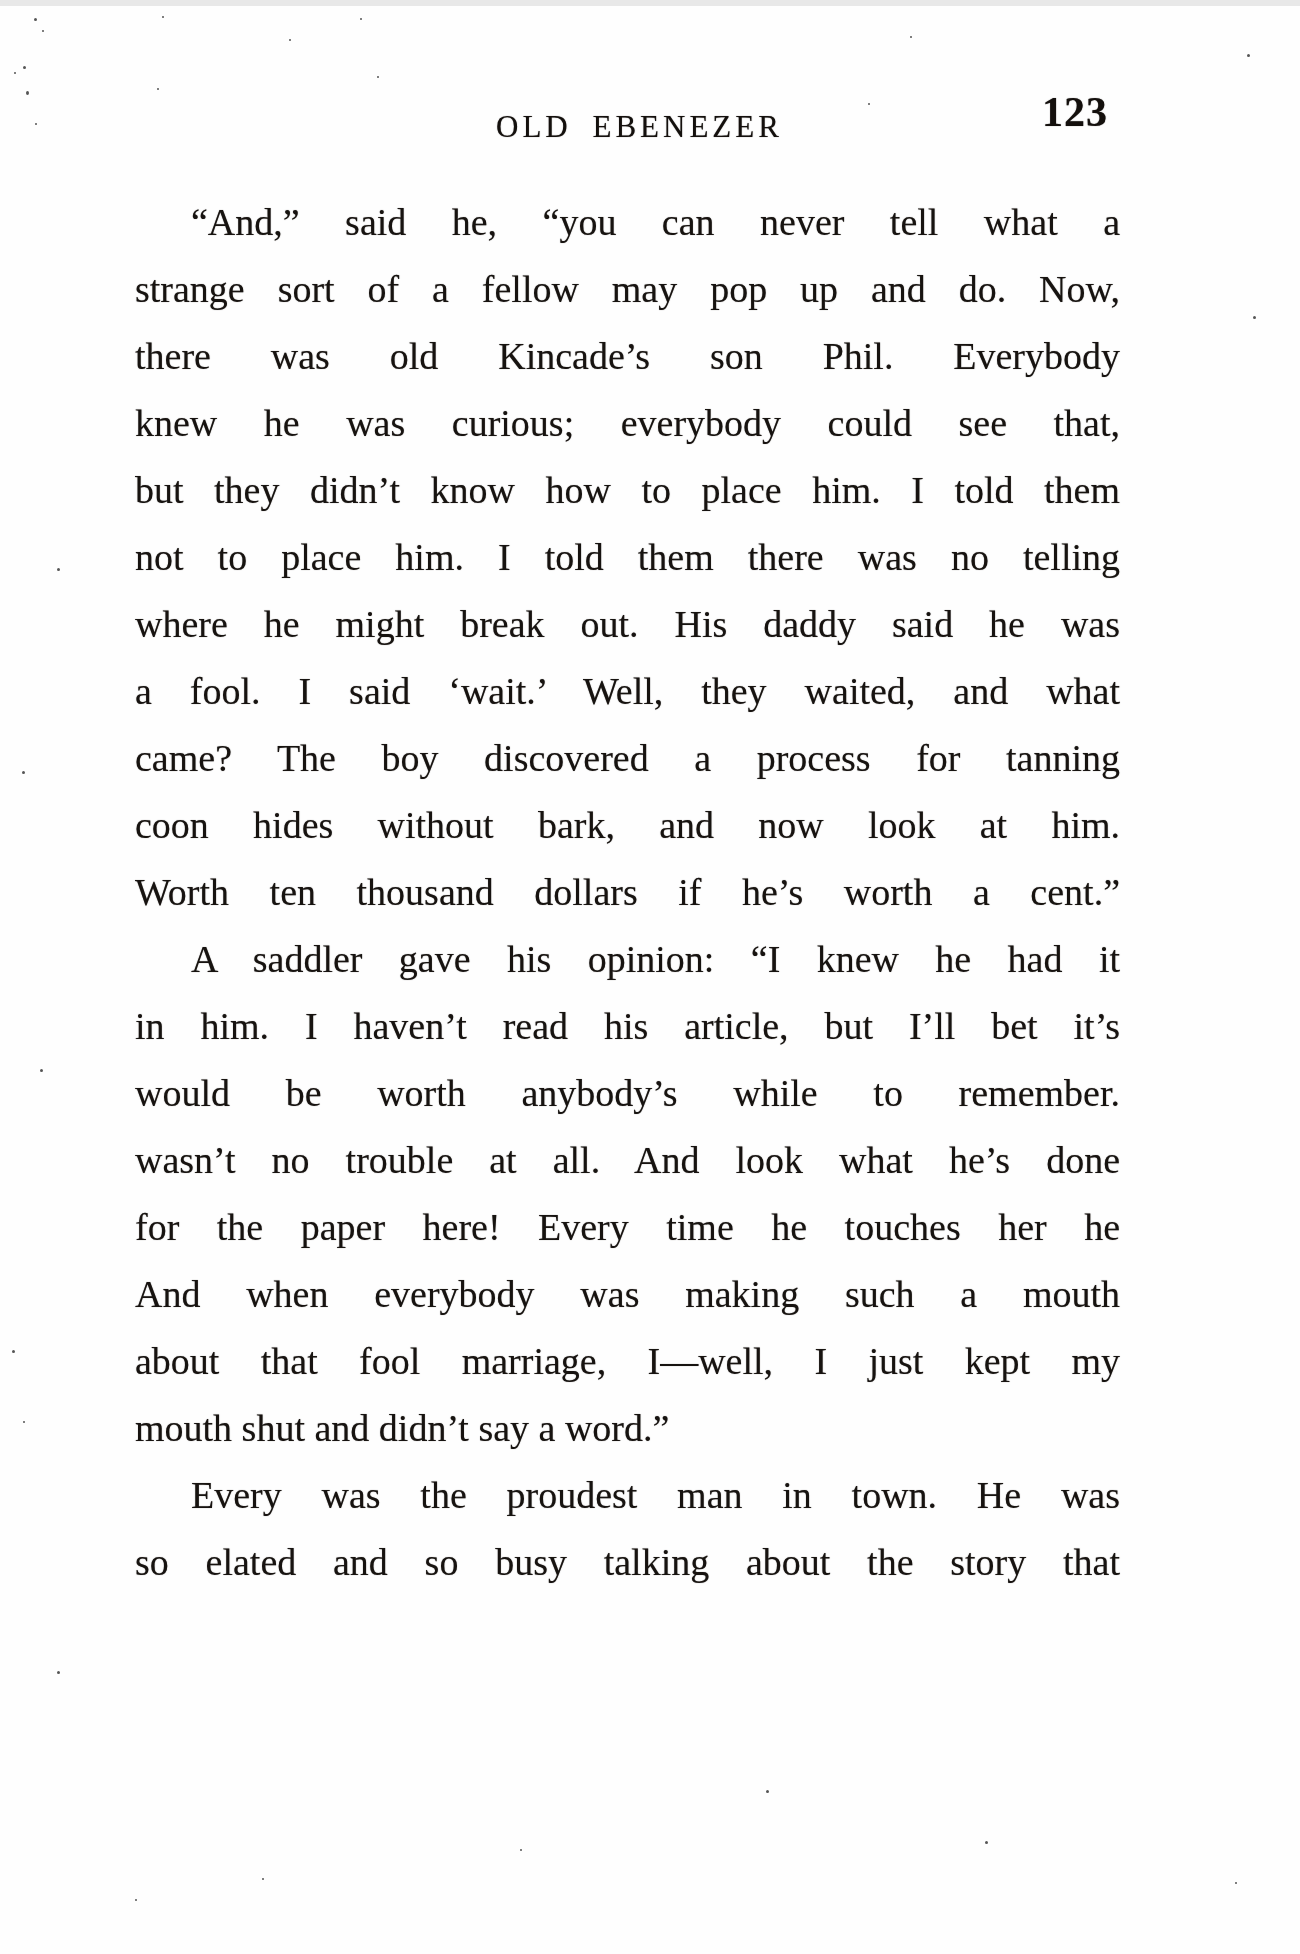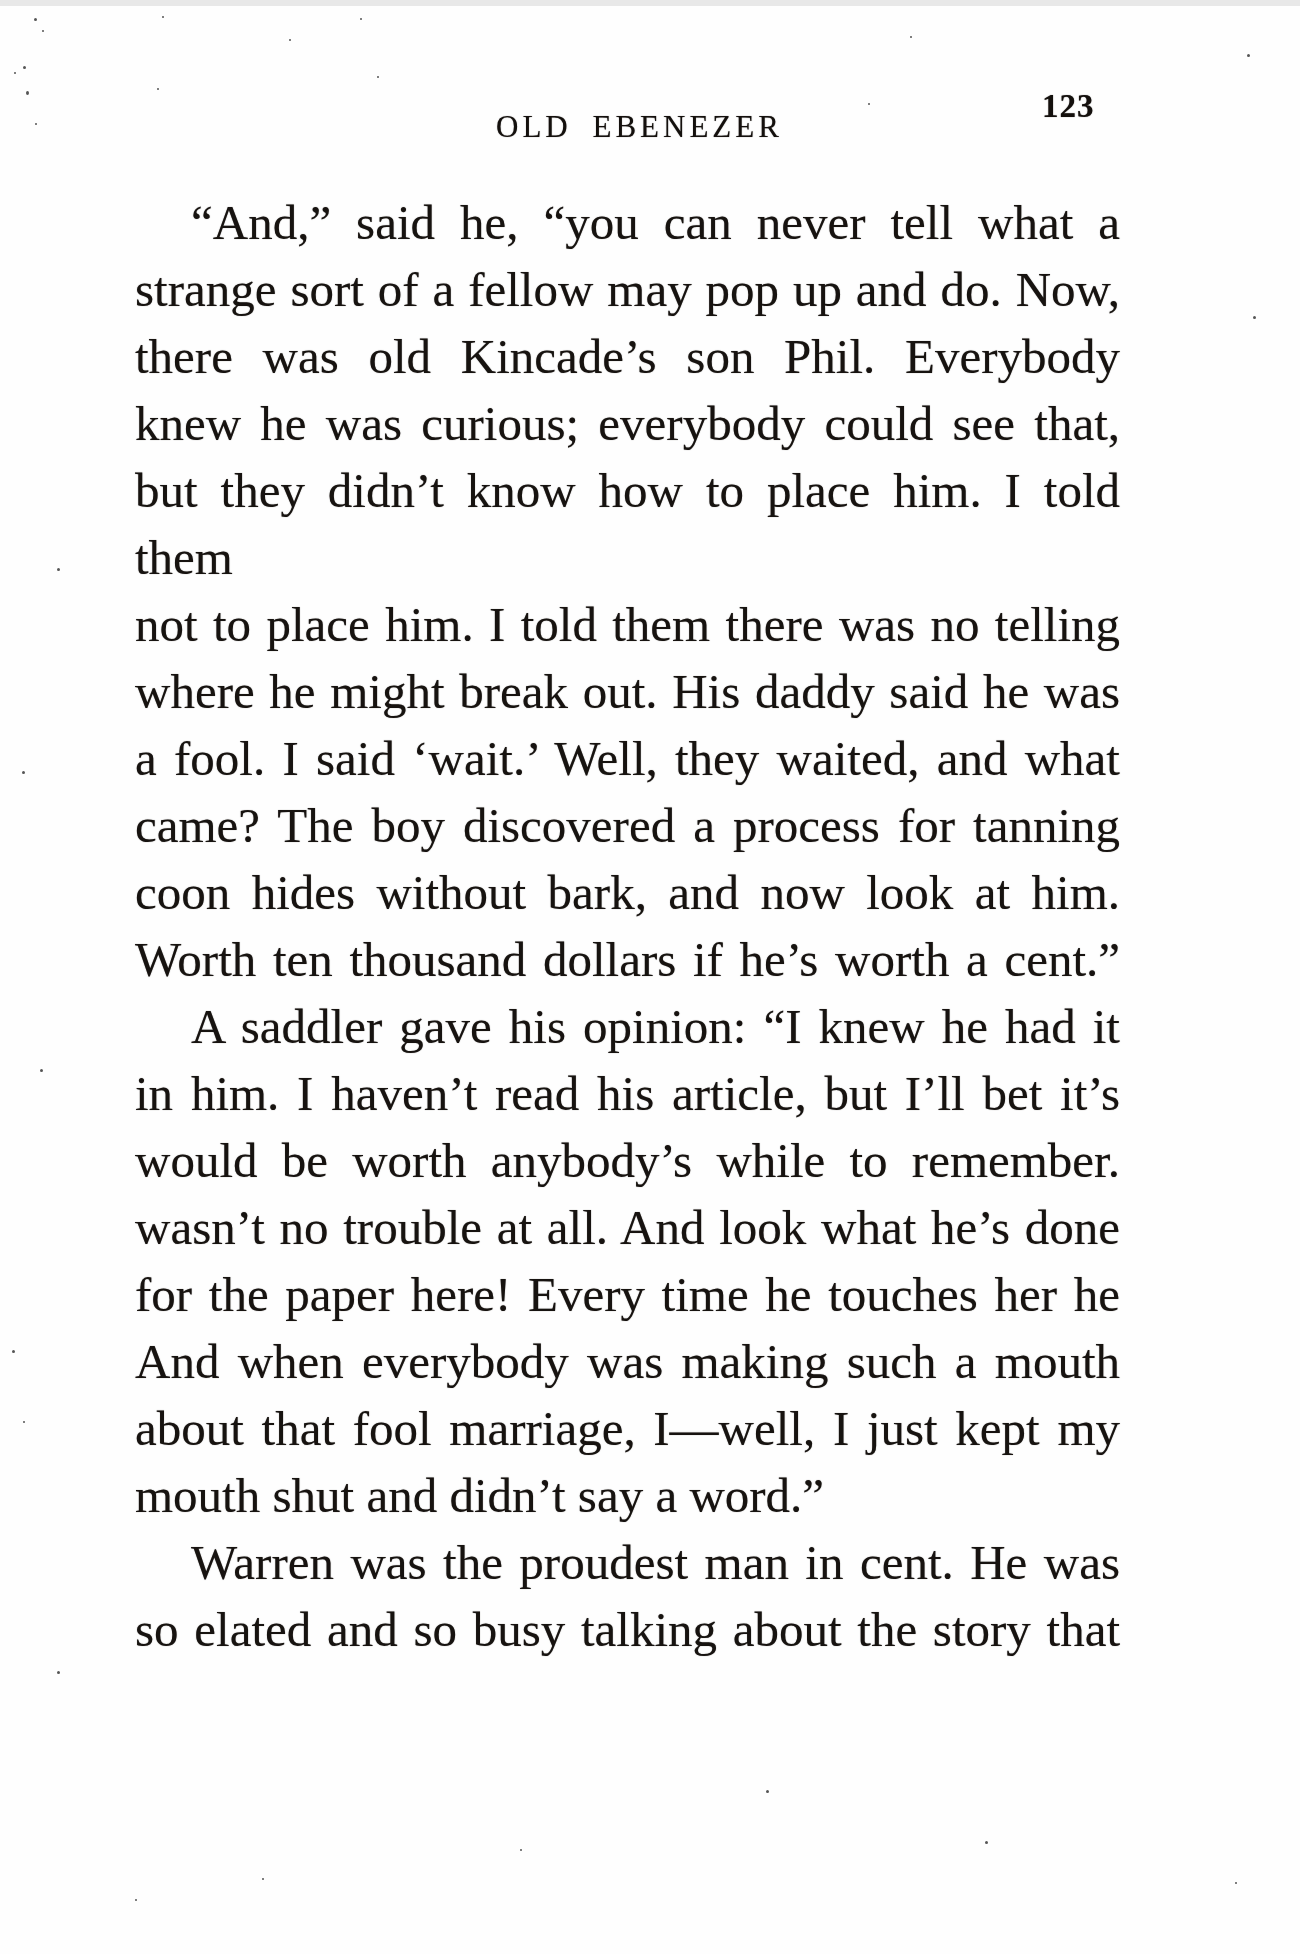--- a/index.html
+++ b/index.html
@@ -22,32 +22,32 @@
     word-spacing: 9px;
     font-weight: 400;
     color: #14100d;
     text-shadow: 0 0 1px rgba(20,16,13,0.55);
     white-space: nowrap;
   }
   .folio {
     position: absolute;
     top: 82px;
     left: 1042px;
-    font-size: 33px;
+    font-size: 42px;
     font-weight: 600;
     letter-spacing: 1px;
     color: #14100d;
     text-shadow: 0 0 1px rgba(20,16,13,0.6);
   }
   .text-block {
     position: absolute;
     left: 135px;
     top: 183px;
     width: 985px;
-    font-size: 49px;
+    font-size: 38px;
     line-height: 67px;
     text-shadow: 0 0 1px rgba(23,19,16,0.5);
   }
   .para { margin: 0; padding: 0; }
   .line {
     text-align: justify;
     text-align-last: justify;
     -moz-text-align-last: justify;
     white-space: normal;
   }
@@ -86,21 +86,21 @@
       <div class="line indent">A saddler gave his opinion: “I knew he had it</div>
       <div class="line">in him. I haven’t read his article, but I’ll bet it’s</div>
       <div class="line">would be worth anybody’s while to remember.</div>
       <div class="line">wasn’t no trouble at all. And look what he’s done</div>
       <div class="line">for the paper here! Every time he touches her he</div>
       <div class="line">And when everybody was making such a mouth</div>
       <div class="line">about that fool marriage, I—well, I just kept my</div>
       <div class="line short">mouth shut and didn’t say a word.”</div>
     </div>
     <div class="para">
-      <div class="line indent">Warren was the proudest man in cent. He was</div>
+      <div class="line indent">Every was the proudest man in town. He was</div>
       <div class="line">so elated and so busy talking about the story that</div>
     </div>
   </div>
 
   <i class="speck" style="left:34px;top:12px;width:3px;height:3px"></i>
   <i class="speck" style="left:42px;top:24px;width:2px;height:2px"></i>
   <i class="speck" style="left:23px;top:60px;width:3px;height:3px"></i>
   <i class="speck" style="left:14px;top:66px;width:2px;height:2px"></i>
   <i class="speck" style="left:26px;top:85px;width:3px;height:4px"></i>
   <i class="speck" style="left:35px;top:117px;width:2px;height:2px"></i>

